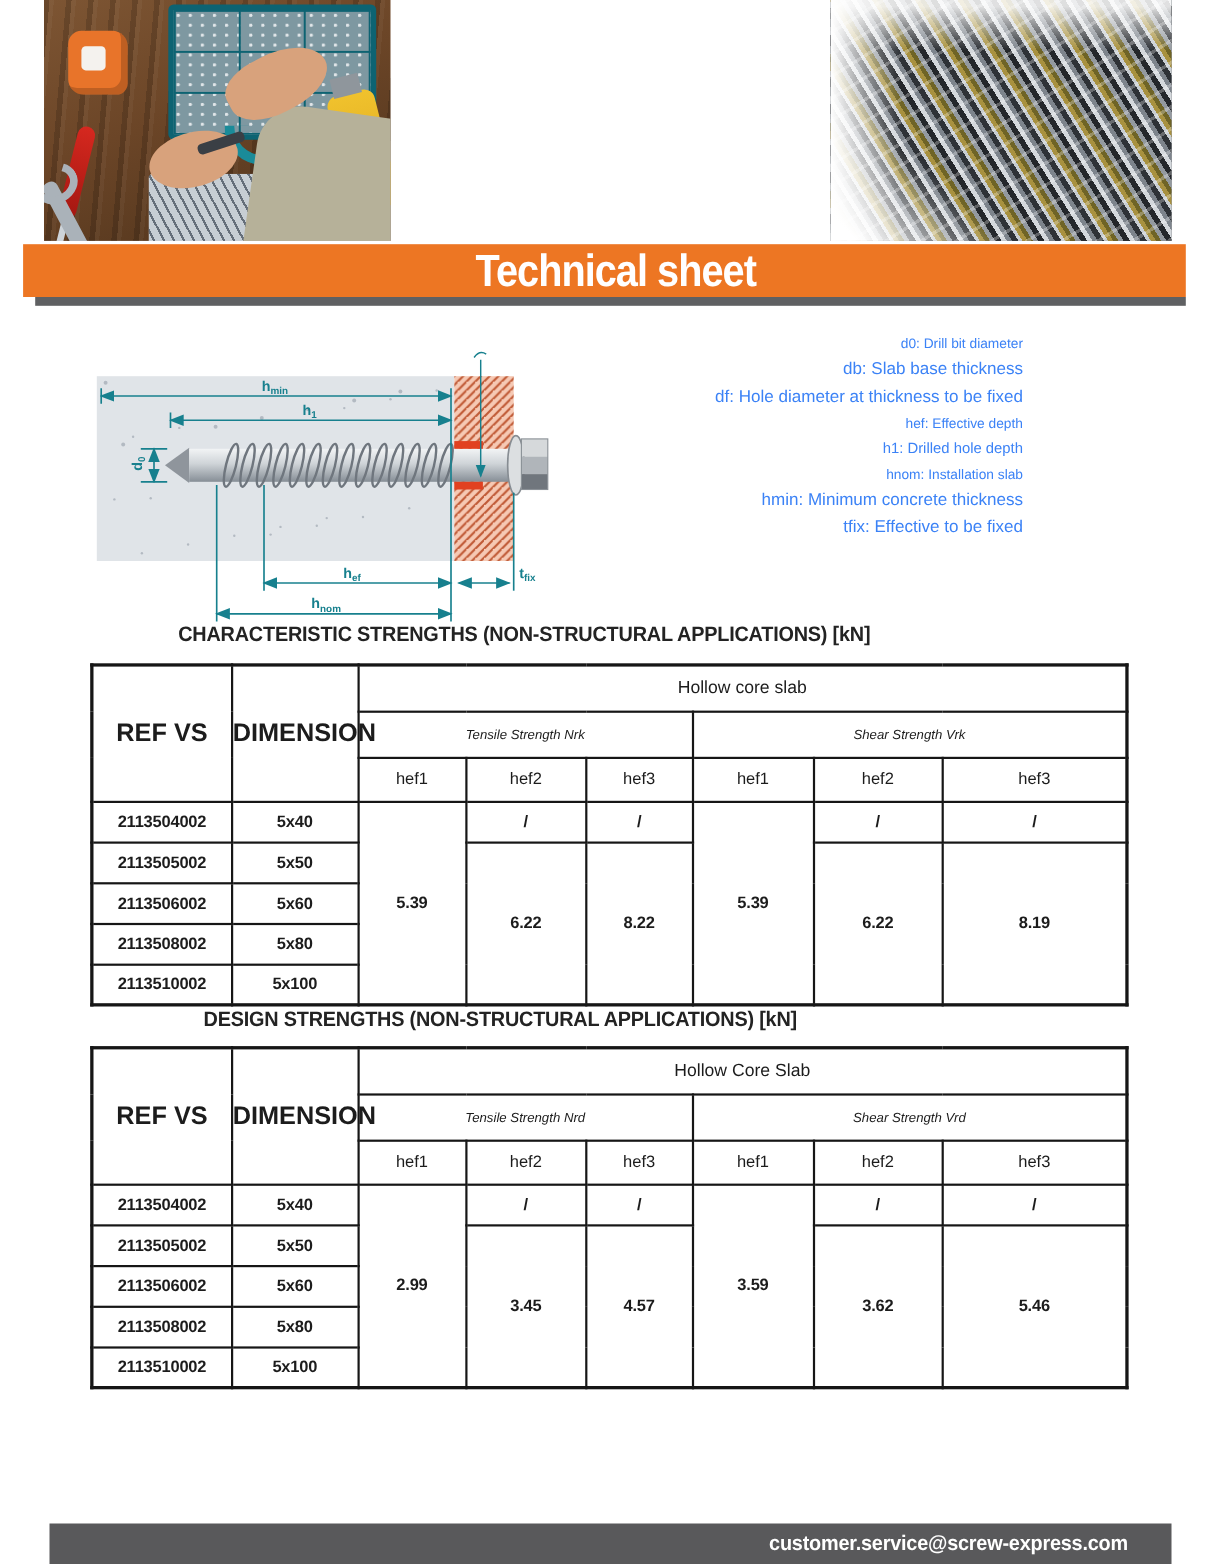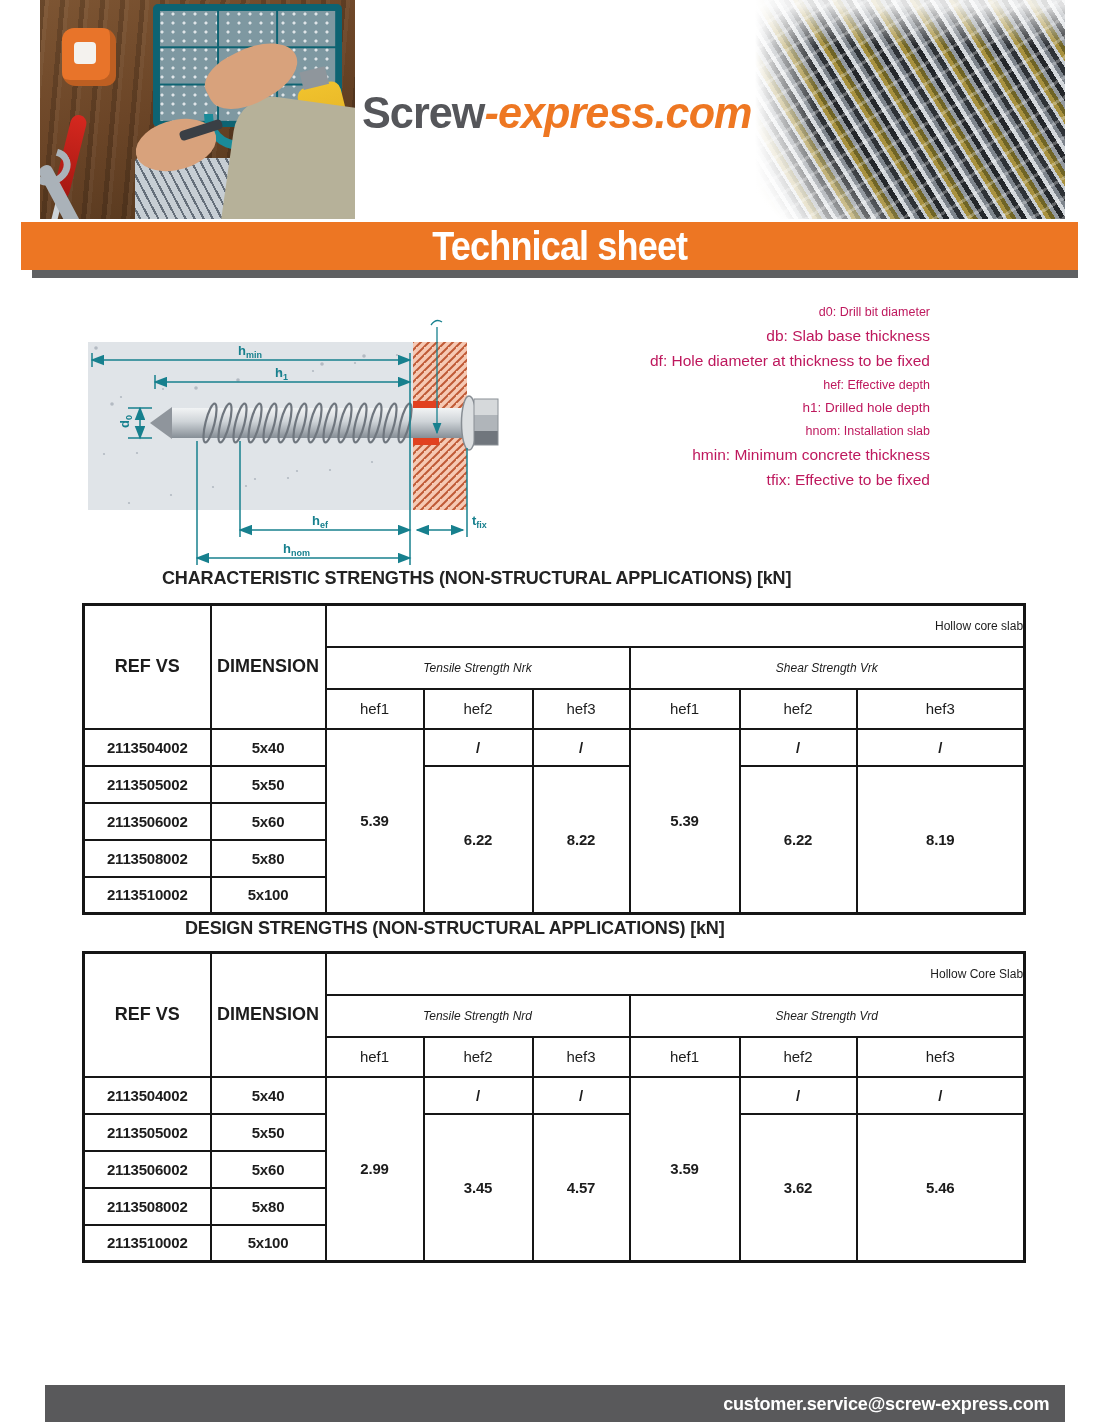--- a/index.html
+++ b/index.html
@@ -59,50 +59,50 @@
   .logo-text { font-size:45px; font-weight:bold; letter-spacing:-1px; white-space:nowrap; transform:scaleX(.96); transform-origin:left; }
   .logo-dark { color:#55565a; }
   .logo-orange { color:#ee7722; font-style:italic; }
 
   
   .banner { position:absolute; left:21px; top:222px; width:1057px; height:48px; background:#ed7623; display:flex; align-items:center; justify-content:center;padding-left:21px; }
   .banner-title { color:#fff; font-size:41px; font-weight:bold; letter-spacing:-1px; transform:scaleX(.88); }
   .banner-shadow { position:absolute; left:32px; top:270px; width:1046px; height:8px; background:#5f6062; }
 
   
-  .legend { position:absolute; right:170px; top:303px; text-align:right; color:#be185d; }
+  .legend { position:absolute; right:170px; top:303px; text-align:right; color:#3b82f6; }
   .legend div { margin-bottom:5px; white-space:nowrap; }
   .leg-s { font-size:12.5px; line-height:18px; }
   .leg-m { font-size:13.5px; line-height:18px; }
   .leg-l { font-size:15.5px; line-height:20px; }
 
   
   .diagram { position:absolute; left:80px; top:315px; width:430px; height:255px; }
 
   
   .sec-title { position:absolute; font-size:19px; font-weight:600; color:#232323; letter-spacing:-.2px; transform:scaleX(.95); transform-origin:left; white-space:nowrap; }
   .t1 { left:162px; top:567px; }
   .t2 { left:185px; top:917px; }
 
   
   .data-table { position:absolute; left:82px; border-collapse:collapse; table-layout:fixed; width:941px; background:#fff; }
   .tbl1 { top:603px; }
   .tbl2 { top:951px; }
   .data-table th, .data-table td { border:2px solid #161616; text-align:center; vertical-align:middle; color:#1c1c1c; padding:0; }
   .data-table { border:3px solid #161616; }
-  th.ref-head { font-size:18px; font-weight:bold; }
-  th.group-head { font-size:12px; font-weight:normal;text-align:right; }
+  th.ref-head { font-size:23px; font-weight:bold; }
+  th.group-head { font-size:16px; font-weight:normal; }
   th.sub-head { font-size:12px; font-weight:normal; }
   th.hef-head { font-size:15px; font-weight:normal; }
   td.body-cell { font-size:15px; font-weight:bold; letter-spacing:-.2px; }
   tr.hrow1 { height:42px; } tr.hrow2 { height:42px;font-style:italic; } tr.hrow3 { height:40px; }
   tr.brow { height:37px; }
 
   
-  .footer-bar { position:absolute; left:45px; top:1385px; width:1020px; height:37px; background:#59595b; display:flex; align-items:center; justify-content:flex-end; padding-right:16px; }
+  .footer-bar { position:absolute; left:45px; top:1385px; width:1020px; height:37px; background:#59595b; display:flex; align-items:center; justify-content:flex-end; padding-right:40px; }
   .footer-email { color:#fff; font-size:19px; font-weight:bold; letter-spacing:-.2px; transform:scaleX(.95); transform-origin:right; }
 </style>
 </head>
 <body>
 
 <div class="page">
 
   <div class="photo photo-left">
     <div class="toolbox"></div>
     <div class="toolbox-handle"></div>
@@ -110,28 +110,20 @@
     <div class="screwdriver"></div>
     <div class="wrench"></div>
     <div class="drill"></div>
     <div class="tray"></div>
     <div class="arm-right"></div>
     <div class="hand-upper"></div>
     <div class="hand-lower"></div>
     <div class="bit"></div>
   </div>
 
-  <div class="logo">
-    <svg width="66" height="72" viewBox="0 0 66 72">
-      <path d="M8,26 C6,16 14,8 24,6 C38,3 52,8 61,17 C49,11 34,11 24,15 C16,18 11,22 8,26 Z" fill="#ee7722"></path>
-      <path d="M6,45 C4,35 12,27 22,25 C36,22 50,27 59,36 C47,30 32,30 22,34 C14,37 9,41 6,45 Z" fill="#c8cacc"></path>
-      <path d="M4,64 C2,54 10,46 20,44 C34,41 48,46 57,55 C45,49 30,49 20,53 C12,56 7,60 4,64 Z" fill="#595a5c"></path>
-    </svg>
-    <div class="logo-text"><span class="logo-dark">Screw</span><span class="logo-orange">-express.com</span></div>
-  </div>
 
   <div class="photo photo-right">
     <div class="fade"></div>
   </div>
 
   <div class="banner">
     <div class="banner-title">Technical sheet</div>
   </div>
   <div class="banner-shadow"></div>
 

